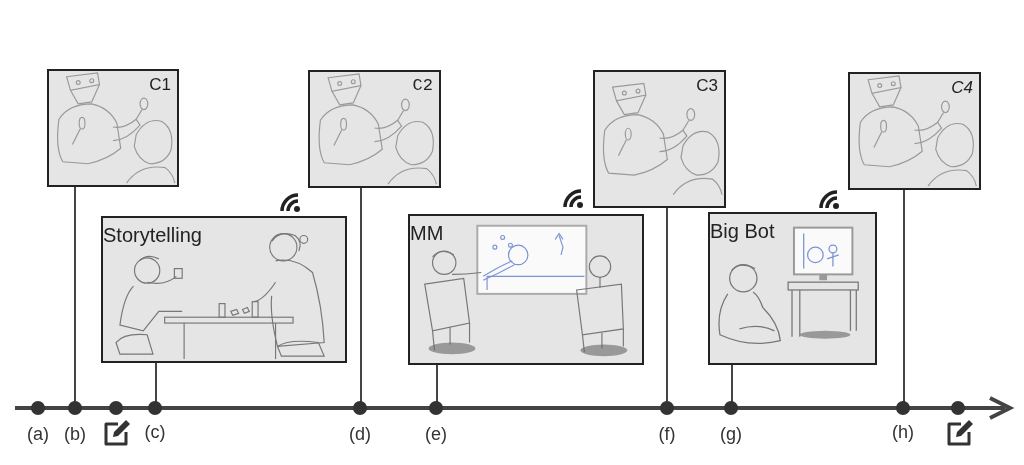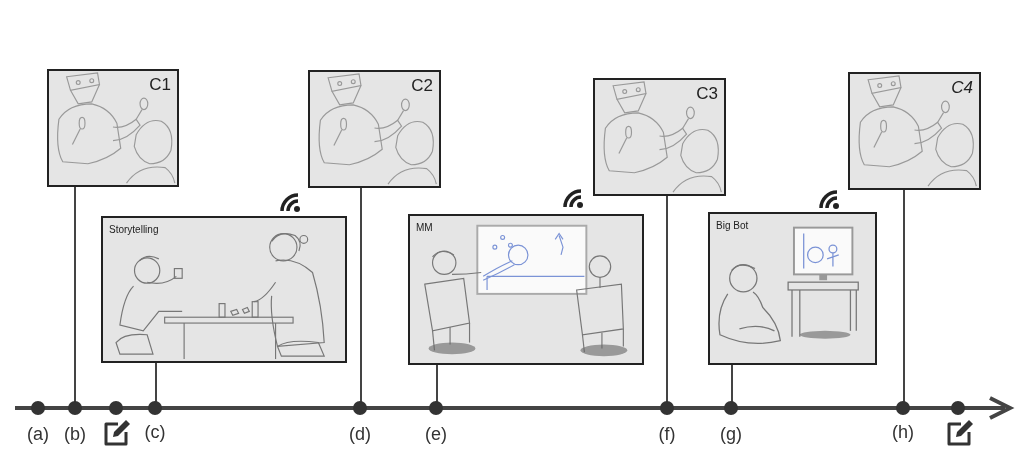--- a/index.html
+++ b/index.html
@@ -1,20 +1,20 @@
 <!DOCTYPE html>
 <html><head>
 <meta charset="utf-8">
 <style>
   html, body { margin: 0; padding: 0; background: #ffffff; }
   body { width: 1024px; height: 465px; position: relative; overflow: hidden; font-family: "Liberation Sans", sans-serif; color: #333; }
   .panel { position: absolute; border: 2px solid #222; background: #e5e5e5; box-sizing: border-box; overflow: hidden; }
   .panel-label { position: absolute; font-size: 15px; color: #222; }
   .c-label { top: 4px; right: 6px; font-size: 17px; }
-  .act-label { top: 6px; left: 6px; font-size: 10px; }
+  .act-label { top: 6px; left: 0; font-size: 20px; }
   .connector { position: absolute; width: 1.5px; background: #444; }
   .dot { position: absolute; width: 14px; height: 14px; border-radius: 50%; background: #333; transform: translate(-50%, -50%); }
   .tick-label { position: absolute; font-size: 18px; color: #333; transform: translateX(-50%); }
   svg { position: absolute; left: 0; top: 0; }
   .illus { position: absolute; left: 0; top: 0; width: 100%; height: 100%; }
   .wifi { position: absolute; width: 26px; height: 22px; }
   .edit-icon { position: absolute; width: 30px; height: 30px; }
 </style>
 </head>
 <body>
@@ -74,41 +74,41 @@
         <ellipse cx="98" cy="34" rx="4" ry="6"></ellipse>
       <path d="M24 76 L32 60"></path>
         <ellipse cx="34" cy="54" rx="3" ry="6"></ellipse>
       <path d="M90 66 Q100 48 116 52 Q130 60 126 82 Q120 96 104 96 Q92 92 88 78 Z"></path>
       <path d="M80 116 Q94 96 120 100 Q128 106 130 116"></path>
     </g>
   </svg>
   <span class="panel-label c-label">C1</span>
 </div>
 
-<div class="panel" style="left:308px; top:70px; width:133px; height:118px;">
+<div class="panel" style="left:308px; top:70px; width:133px; height:118px;font-family:Liberation Mono, monospace;">
   <svg class="illus" viewBox="0 0 132 118">
     <g fill="none" stroke="#999" stroke-width="1.2">
       <path d="M18 6 L50 2 L52 14 L22 20 Z"></path>
         <path d="M22 20 L30 34 L44 32 L52 14"></path>
       <circle cx="30" cy="12" r="2"></circle>
         <circle cx="44" cy="10" r="2"></circle>
       <path d="M10 50 Q20 34 44 34 Q62 38 70 54 L74 80 Q60 92 40 96 L14 94 Q6 80 10 50 Z"></path>
       <path d="M66 58 Q78 60 90 50 L94 56 Q80 72 66 72"></path>
       <path d="M90 50 L96 40"></path>
         <ellipse cx="98" cy="34" rx="4" ry="6"></ellipse>
       <path d="M24 76 L32 60"></path>
         <ellipse cx="34" cy="54" rx="3" ry="6"></ellipse>
       <path d="M90 66 Q100 48 116 52 Q130 60 126 82 Q120 96 104 96 Q92 92 88 78 Z"></path>
       <path d="M80 116 Q94 96 120 100 Q128 106 130 116"></path>
     </g>
   </svg>
   <span class="panel-label c-label">C2</span>
 </div>
 
-<div class="panel" style="left:593px; top:78px; width:133px; height:118px;">
+<div class="panel" style="left:593px; top:70px; width:133px; height:138px;">
   <svg class="illus" viewBox="0 0 132 118">
     <g fill="none" stroke="#999" stroke-width="1.2">
       <path d="M18 6 L50 2 L52 14 L22 20 Z"></path>
         <path d="M22 20 L30 34 L44 32 L52 14"></path>
       <circle cx="30" cy="12" r="2"></circle>
         <circle cx="44" cy="10" r="2"></circle>
       <path d="M10 50 Q20 34 44 34 Q62 38 70 54 L74 80 Q60 92 40 96 L14 94 Q6 80 10 50 Z"></path>
       <path d="M66 58 Q78 60 90 50 L94 56 Q80 72 66 72"></path>
       <path d="M90 50 L96 40"></path>
         <ellipse cx="98" cy="34" rx="4" ry="6"></ellipse>

